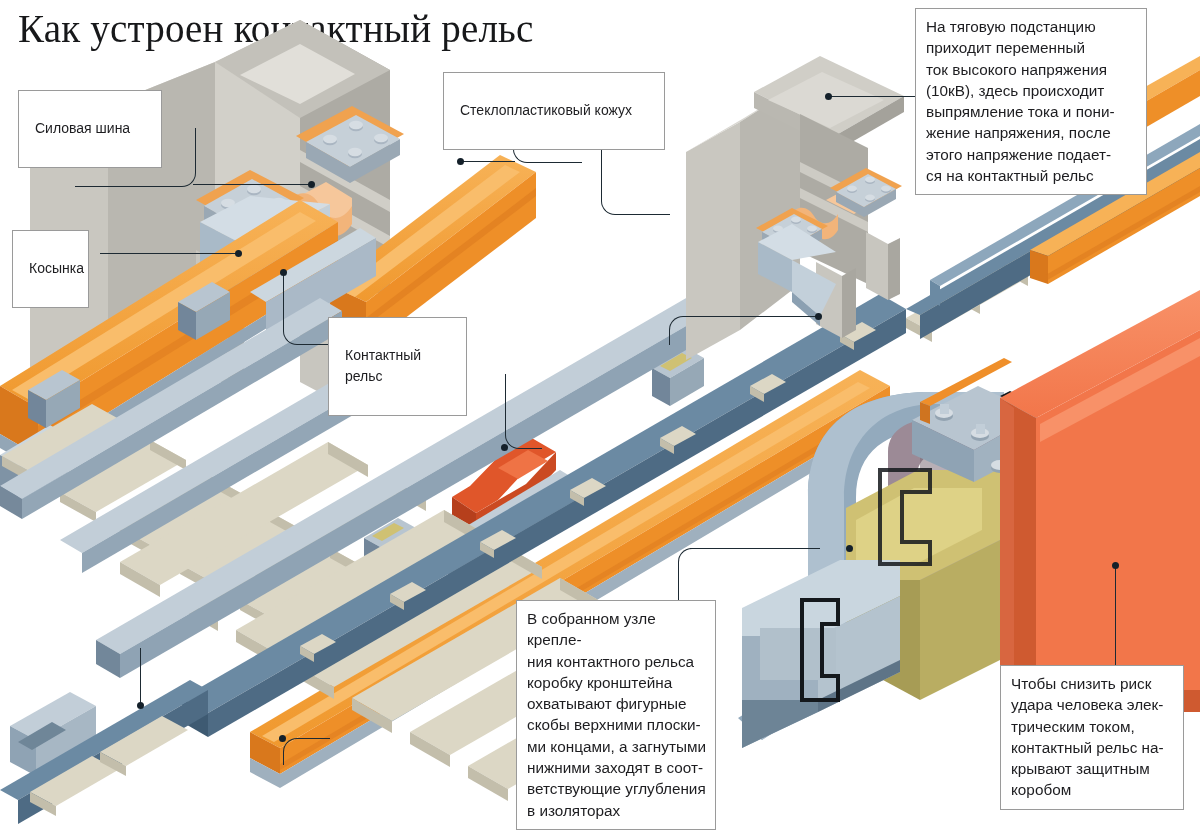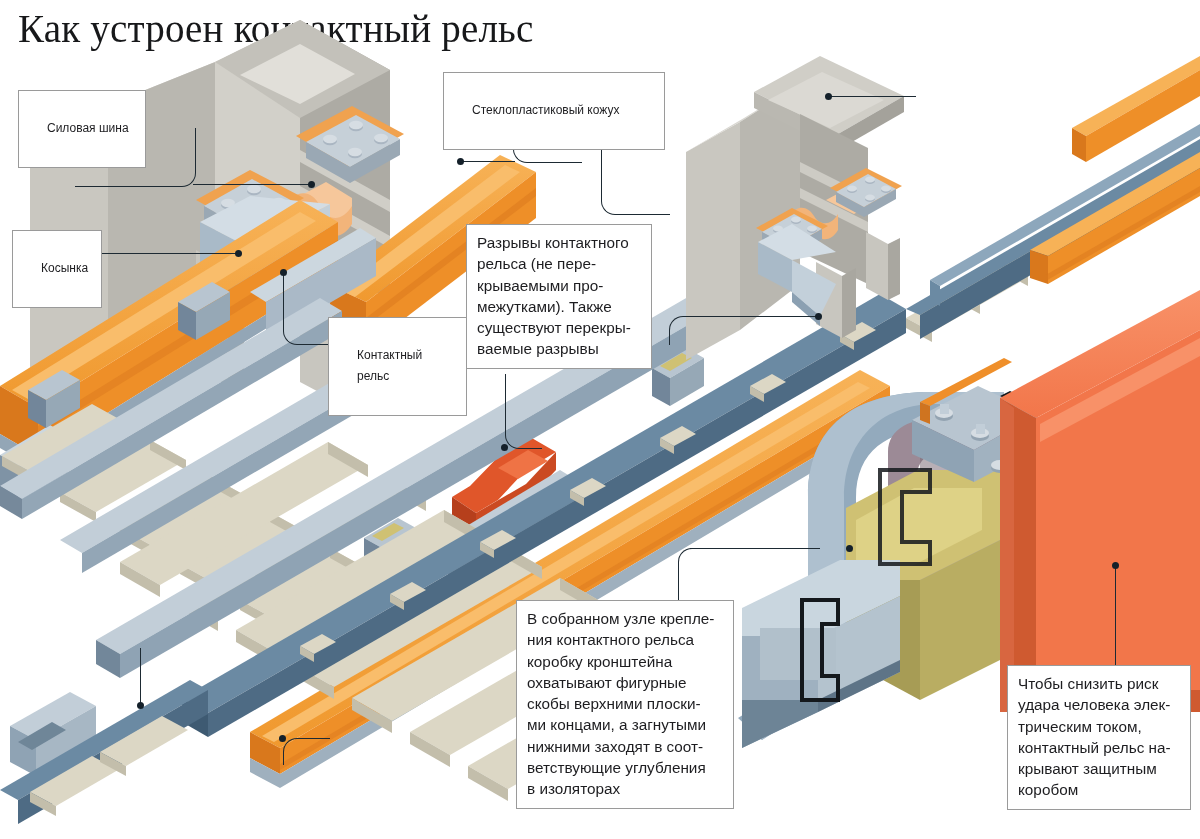--- a/index.html
+++ b/index.html
@@ -34,23 +34,23 @@
     box-sizing:border-box;
     background:#ffffff;
     border:1px solid #9a9a9a;
     color:#1d1d20;
     font-size:14.5px;
     line-height:19.5px;
     padding:7px 9px 8px 10px;
     z-index:40;
   }
   .callout.small{
-    font-size:12px;
+    font-size:14px;
     line-height:21px;
-    padding:6px 11px 7px 28px;
+    padding:6px 11px 7px 16px;
     white-space:pre-line;
   }
   .callout.big{ font-size:15.3px; line-height:21.3px; }
   .callout .txt{ display:block; white-space:pre-line; }
 
   
   .lead{
     position:absolute;
     background:#1d2a33;
     z-index:35;
@@ -503,62 +503,64 @@
   <div class="curve c-tl" style="left:283px; top:738px; width:46px; height:26px;"></div>
   <div class="dot" style="left:279px; top:735px;"></div>
 
   <div class="curve c-tl" style="left:678px; top:548px; width:40px; height:56px;"></div>
   <div class="lead h" style="left:690px; top:548px; width:130px;"></div>
   <div class="dot" style="left:846px; top:545px;"></div>
 
   <div class="lead v" style="left:1115px; top:568px; width:1.4px; height:98px;"></div>
   <div class="dot" style="left:1112px; top:562px;"></div>
 
-  <div class="callout small" style="left:18px; top:90px; width:128px;">
+  <div class="callout small" style="left:18px; top:90px; width:144px;">
     <span class="txt">Силовая шина</span>
   </div>
 
   <div class="callout small" style="left:443px; top:72px; width:222px;">
     <span class="txt">Стеклопластиковый кожух</span>
   </div>
 
-  <div class="callout small" style="left:12px; top:230px; width:90px;">
+  <div class="callout small" style="left:12px; top:230px; width:77px;">
     <span class="txt">Косынка</span>
   </div>
 
   <div class="callout small" style="left:328px; top:317px; width:139px;">
     <span class="txt">Контактный
 рельс</span>
   </div>
 
-
-  <div class="callout big" style="left:466px; top:224px; width:186px;">
-    <span class="txt">Разрывы контактного
-рельса (не пере-
-крываемыми про-
-межутками). Также
-существуют перекры-
-ваемые разрывы</span>
-  </div>
-
-
-
-  <div class="callout big" style="left:516px; top:600px; width:218px;">
+  <div class="callout big" style="left:915px; top:8px; width:232px;">
+    <span class="txt">На тяговую подстанцию
+приходит переменный
+ток высокого напряжения
+(10кВ), здесь происходит
+выпрямление тока и пони-
+жение напряжения, после
+этого напряжение подает-
+ся на контактный рельс</span>
+  </div>
+
+
+
+
+  <div class="callout big" style="left:516px; top:600px; width:200px;">
     <span class="txt">В собранном узле крепле-
 ния контактного рельса
 коробку кронштейна
 охватывают фигурные
 скобы верхними плоски-
 ми концами, а загнутыми
 нижними заходят в соот-
 ветствующие углубления
 в изоляторах</span>
   </div>
 
-  <div class="callout big" style="left:1000px; top:665px; width:184px;margin-left:7px;">
+  <div class="callout big" style="left:1000px; top:665px; width:184px;">
     <span class="txt">Чтобы снизить риск
 удара человека элек-
 трическим током,
 контактный рельс на-
 крывают защитным
 коробом</span>
   </div>
 
 </div>
 

